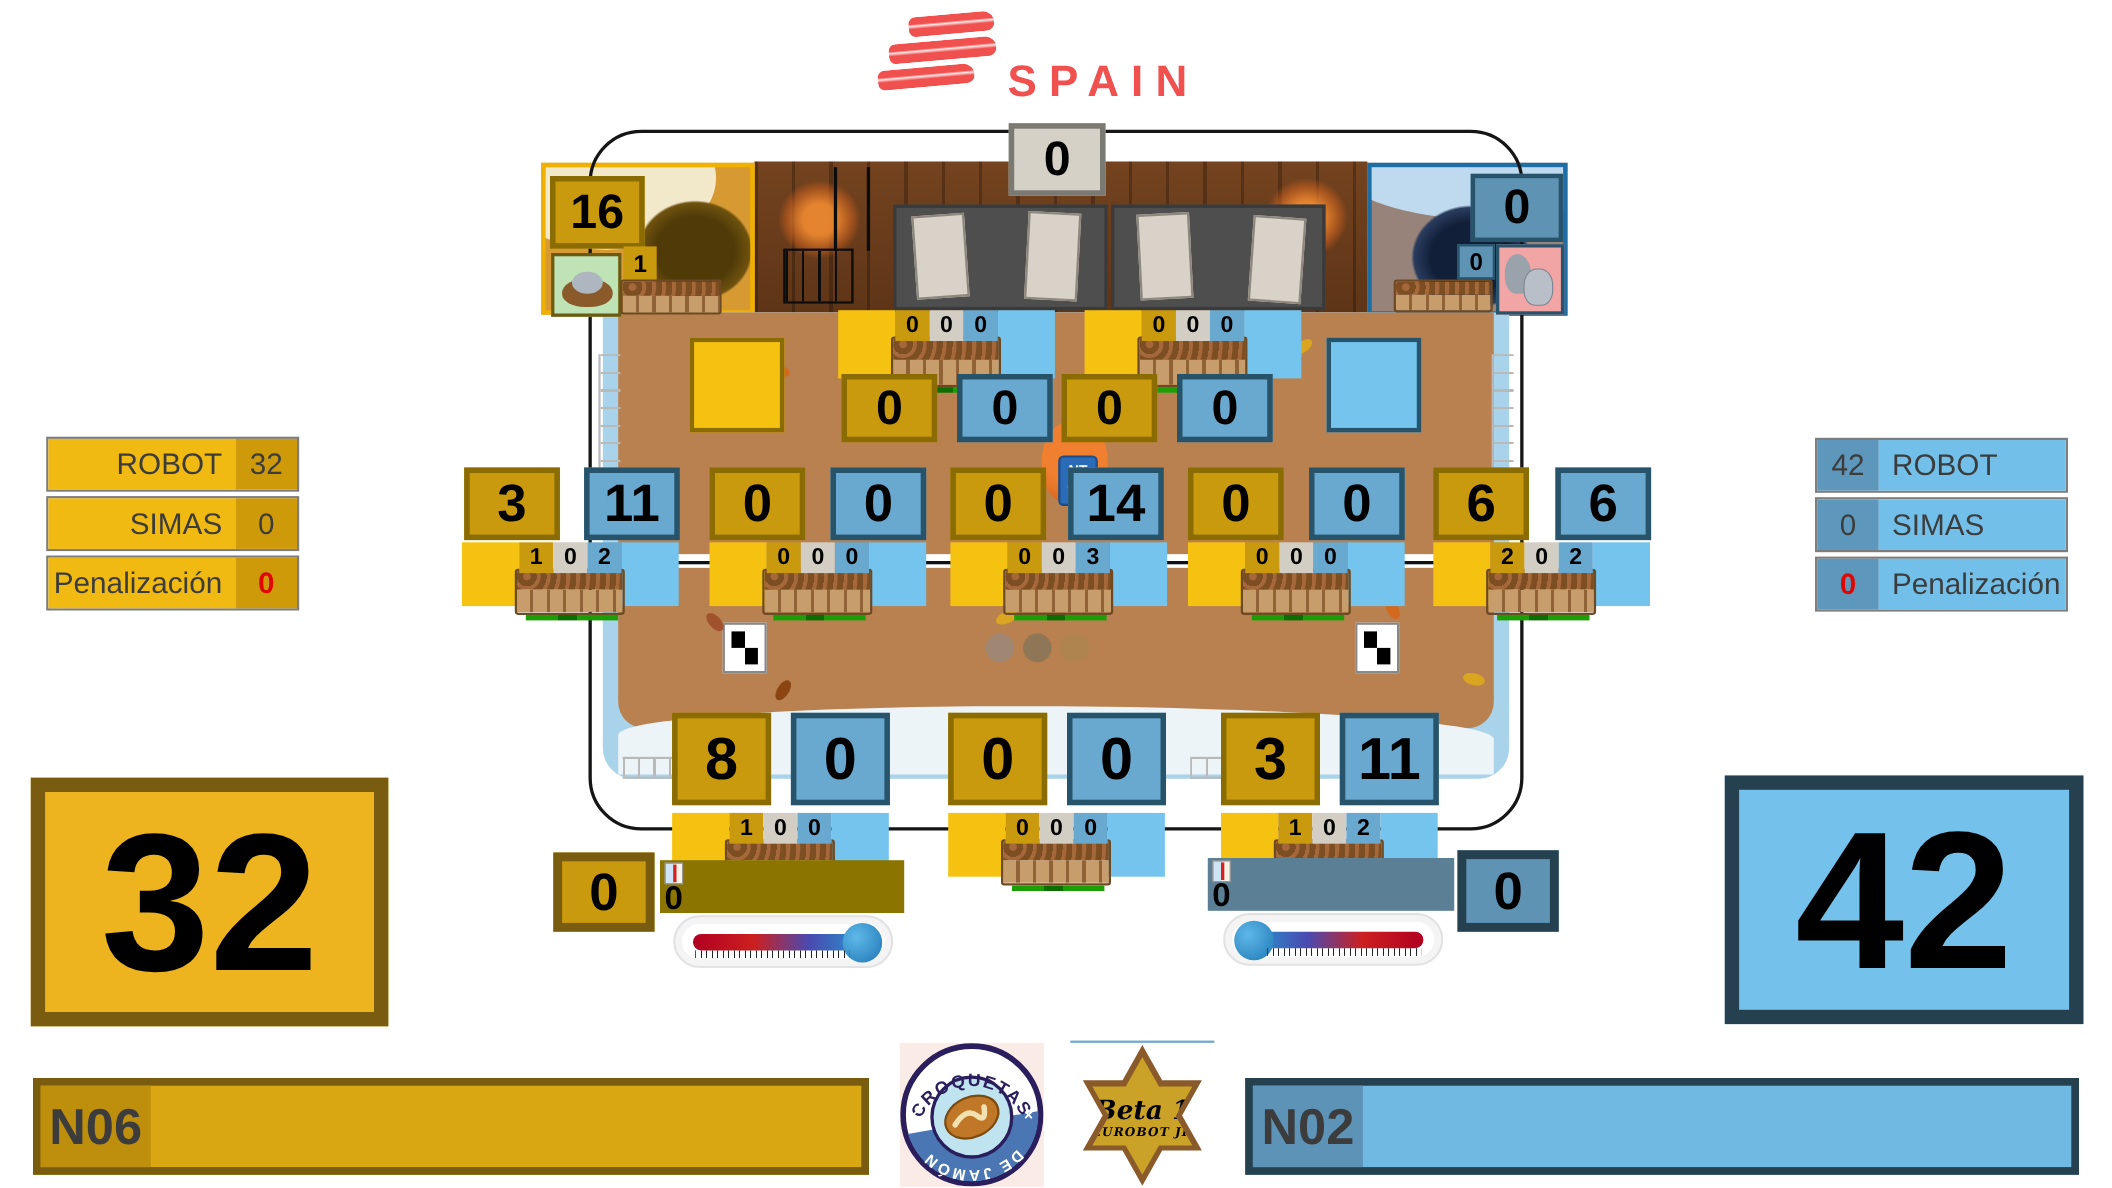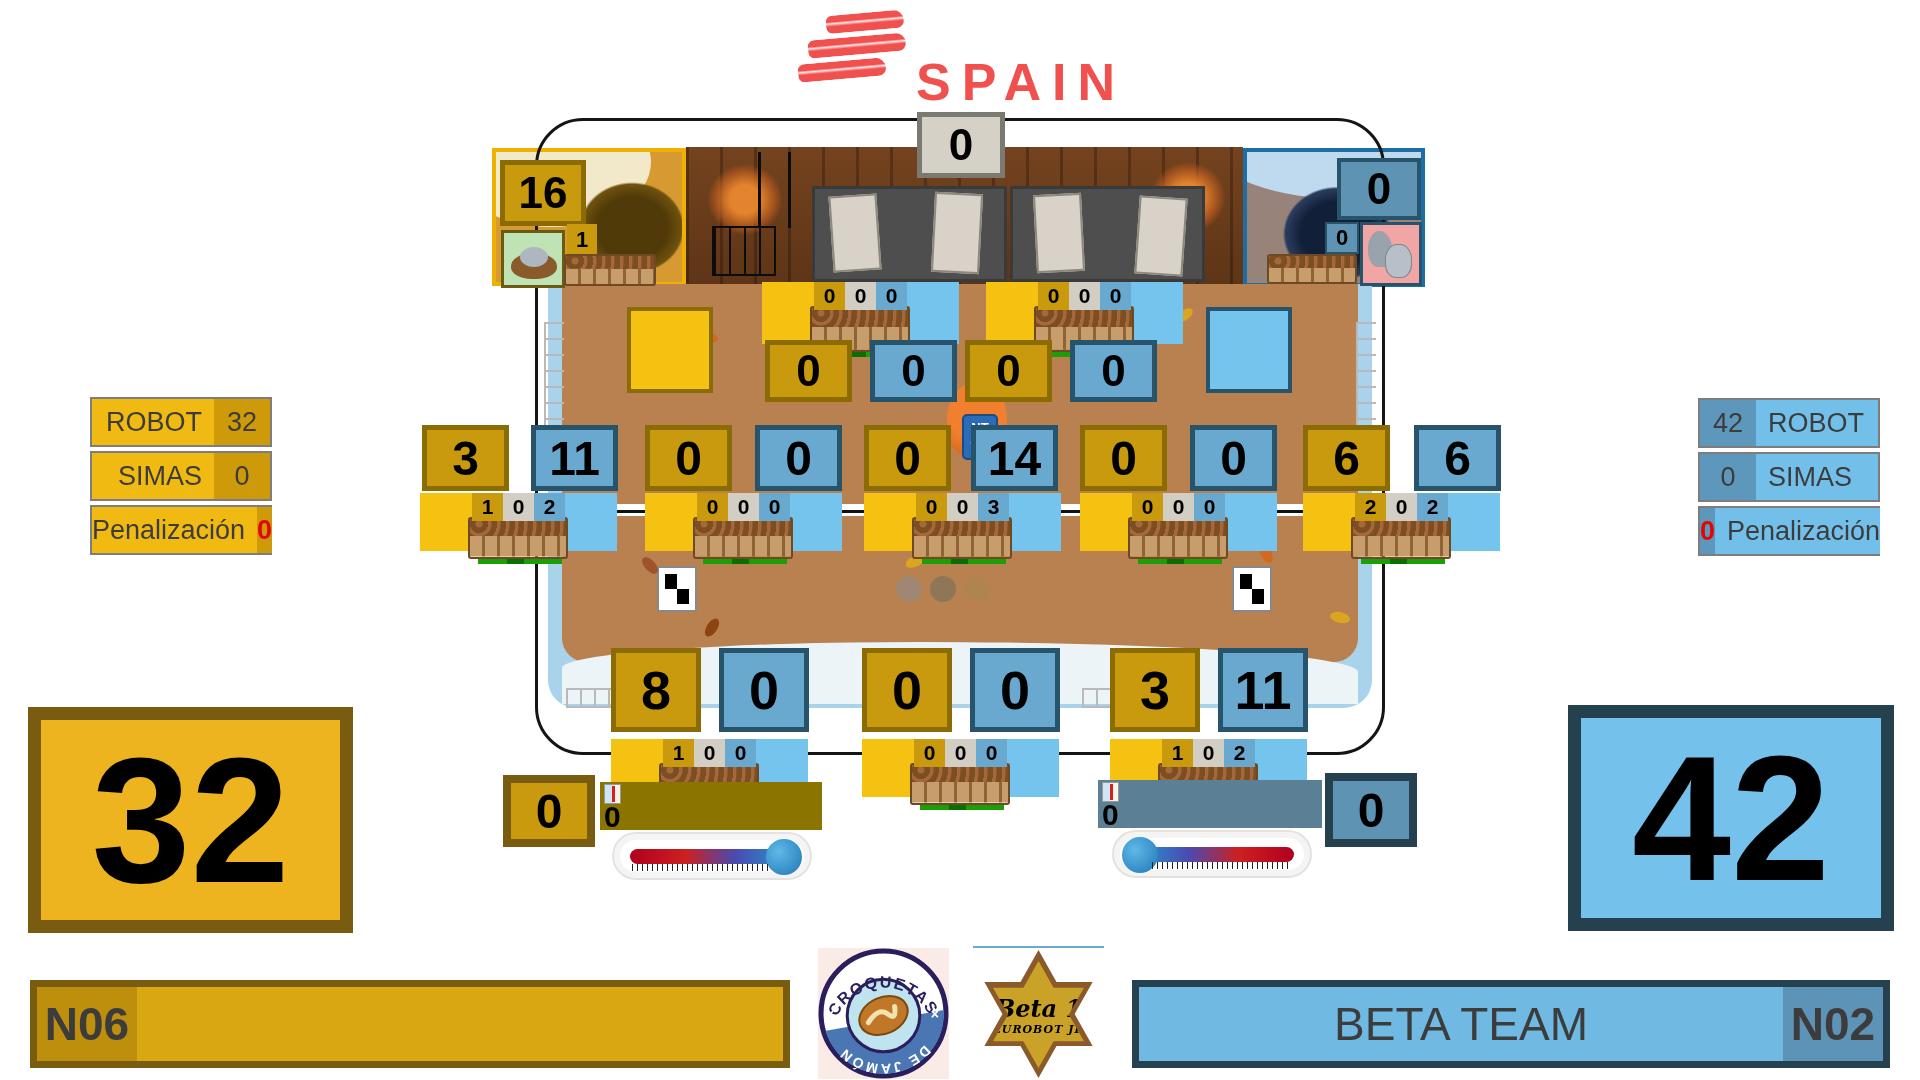--- a/index.html
+++ b/index.html
@@ -2,21 +2,21 @@
 <html><head>
 <meta charset="utf-8">
 <style>
   html,body{margin:0;padding:0;background:#fff;}
   #stage{position:relative;width:1920px;height:1080px;background:#fff;overflow:hidden;
          font-family:"Liberation Sans",sans-serif;color:#000;}
   .abs{position:absolute;box-sizing:border-box;}
   .flexc{display:flex;align-items:center;justify-content:center;}
   
   .brand-primary{font-weight:bold;font-size:44px;letter-spacing:9px;color:#3B3B3B;}
-  .brand-secondary{font-weight:bold;font-size:52px;letter-spacing:11px;color:#F0514F;}
+  .brand-secondary{font-weight:bold;font-size:40px;letter-spacing:11px;color:#F0514F;}
   .bstroke{position:absolute;background:#F0514F;border-radius:10px 16px 12px 10px;height:18px;
            background-image:linear-gradient(180deg,rgba(255,255,255,0) 35%,rgba(255,255,255,.85) 45%,rgba(255,255,255,0) 60%);}
   
   .wood{background:#6B3E1E;
         background-image:repeating-linear-gradient(90deg,rgba(0,0,0,.25) 0 3px,rgba(0,0,0,0) 3px 34px),
         linear-gradient(180deg,#74431f,#5e3517);}
   .outline{border:3px solid #151515;border-radius:48px;}
   .zoneTL{background:#D79A33;border:4px solid #F0B000;overflow:hidden;}
   .zoneTL:before{content:"";position:absolute;left:-45px;top:-55px;width:200px;height:130px;background:#F2E8CA;border-radius:50%;}
   .zoneTR{background:#97837A;border:4px solid #1C6EA4;overflow:hidden;}
@@ -63,21 +63,21 @@
   .beigebox{background:#D6D1C7;border:5px solid #7A7A72;}
   .steelbox{background:#5E93B4;border:4px solid #27546B;}
   .nestbox{background:#BFE3B4;border:3px solid #6B5B10;}
   .nestbox:before{content:"";position:absolute;left:7px;bottom:6px;width:46px;height:26px;background:#8A5A2A;border-radius:50% 50% 45% 45%;}
   .nestbox:after{content:"";position:absolute;left:16px;bottom:18px;width:28px;height:20px;background:#AEB6BF;border-radius:50%;}
   .squirrelbox{background:#F2A5A5;border:3px solid #27546B;}
   .squirrelbox:before{content:"";position:absolute;left:5px;top:6px;width:24px;height:36px;background:#9AA2AC;border-radius:55% 60% 25% 50%;}
   .squirrelbox:after{content:"";position:absolute;right:7px;bottom:5px;width:25px;height:32px;background:#B8BFC8;
      border:1px solid #7D8690;border-radius:45% 45% 40% 40%;}
   
-  .prow{display:flex;border:2px solid #7D7D7D;margin-bottom:4px;height:46px;font-size:27px;color:#3C3C3C;margin-left:48px;}
+  .prow{display:flex;border:2px solid #7D7D7D;margin-bottom:4px;height:46px;font-size:27px;color:#3C3C3C;}
   .prow .lab{flex:1;display:flex;align-items:center;}
   .prow .val{width:56px;display:flex;align-items:center;justify-content:center;}
   .gold-lab{background:#F0BA12;justify-content:flex-end;padding-right:12px;}
   .gold-val{background:#CE9A0A;}
   .blue-lab{background:#72C0EA;justify-content:flex-start;padding-left:12px;}
   .blue-val{background:#5E97BC;}
   .redval{color:#E10600;font-weight:bold;}
   
   .total-left{background:#EDB41F;border:13px solid #7A5C10;font-size:178px;font-weight:bold;}
   .total-right{background:#74C2EC;border:13px solid #25404E;font-size:178px;font-weight:bold;}
@@ -345,21 +345,20 @@
     </div>
   </div>
 
   <div class="abs flexc total-left" style="left:28px;top:707px;width:325px;height:226px;">32</div>
   <div class="abs flexc total-right" style="left:1568px;top:705px;width:326px;height:226px;">42</div>
 
   <div class="abs teambar bar-left" style="left:30px;top:980px;width:760px;height:88px;">
     <div class="code">N06</div>
   </div>
   <div class="abs teambar bar-right" style="left:1132px;top:980px;width:758px;height:88px;">
-    <div class="name">BETA TEAM</div>
     <div class="code">N02</div>
   </div>
 
   <div class="abs badge-croq" style="left:818px;top:948px;width:131px;height:131px;">
     <svg viewBox="0 0 130 130" width="131" height="131">
       <defs>
           <clipPath id="ccl">
             <circle cx="65" cy="65" r="60"></circle>
           </clipPath>
         </defs>

